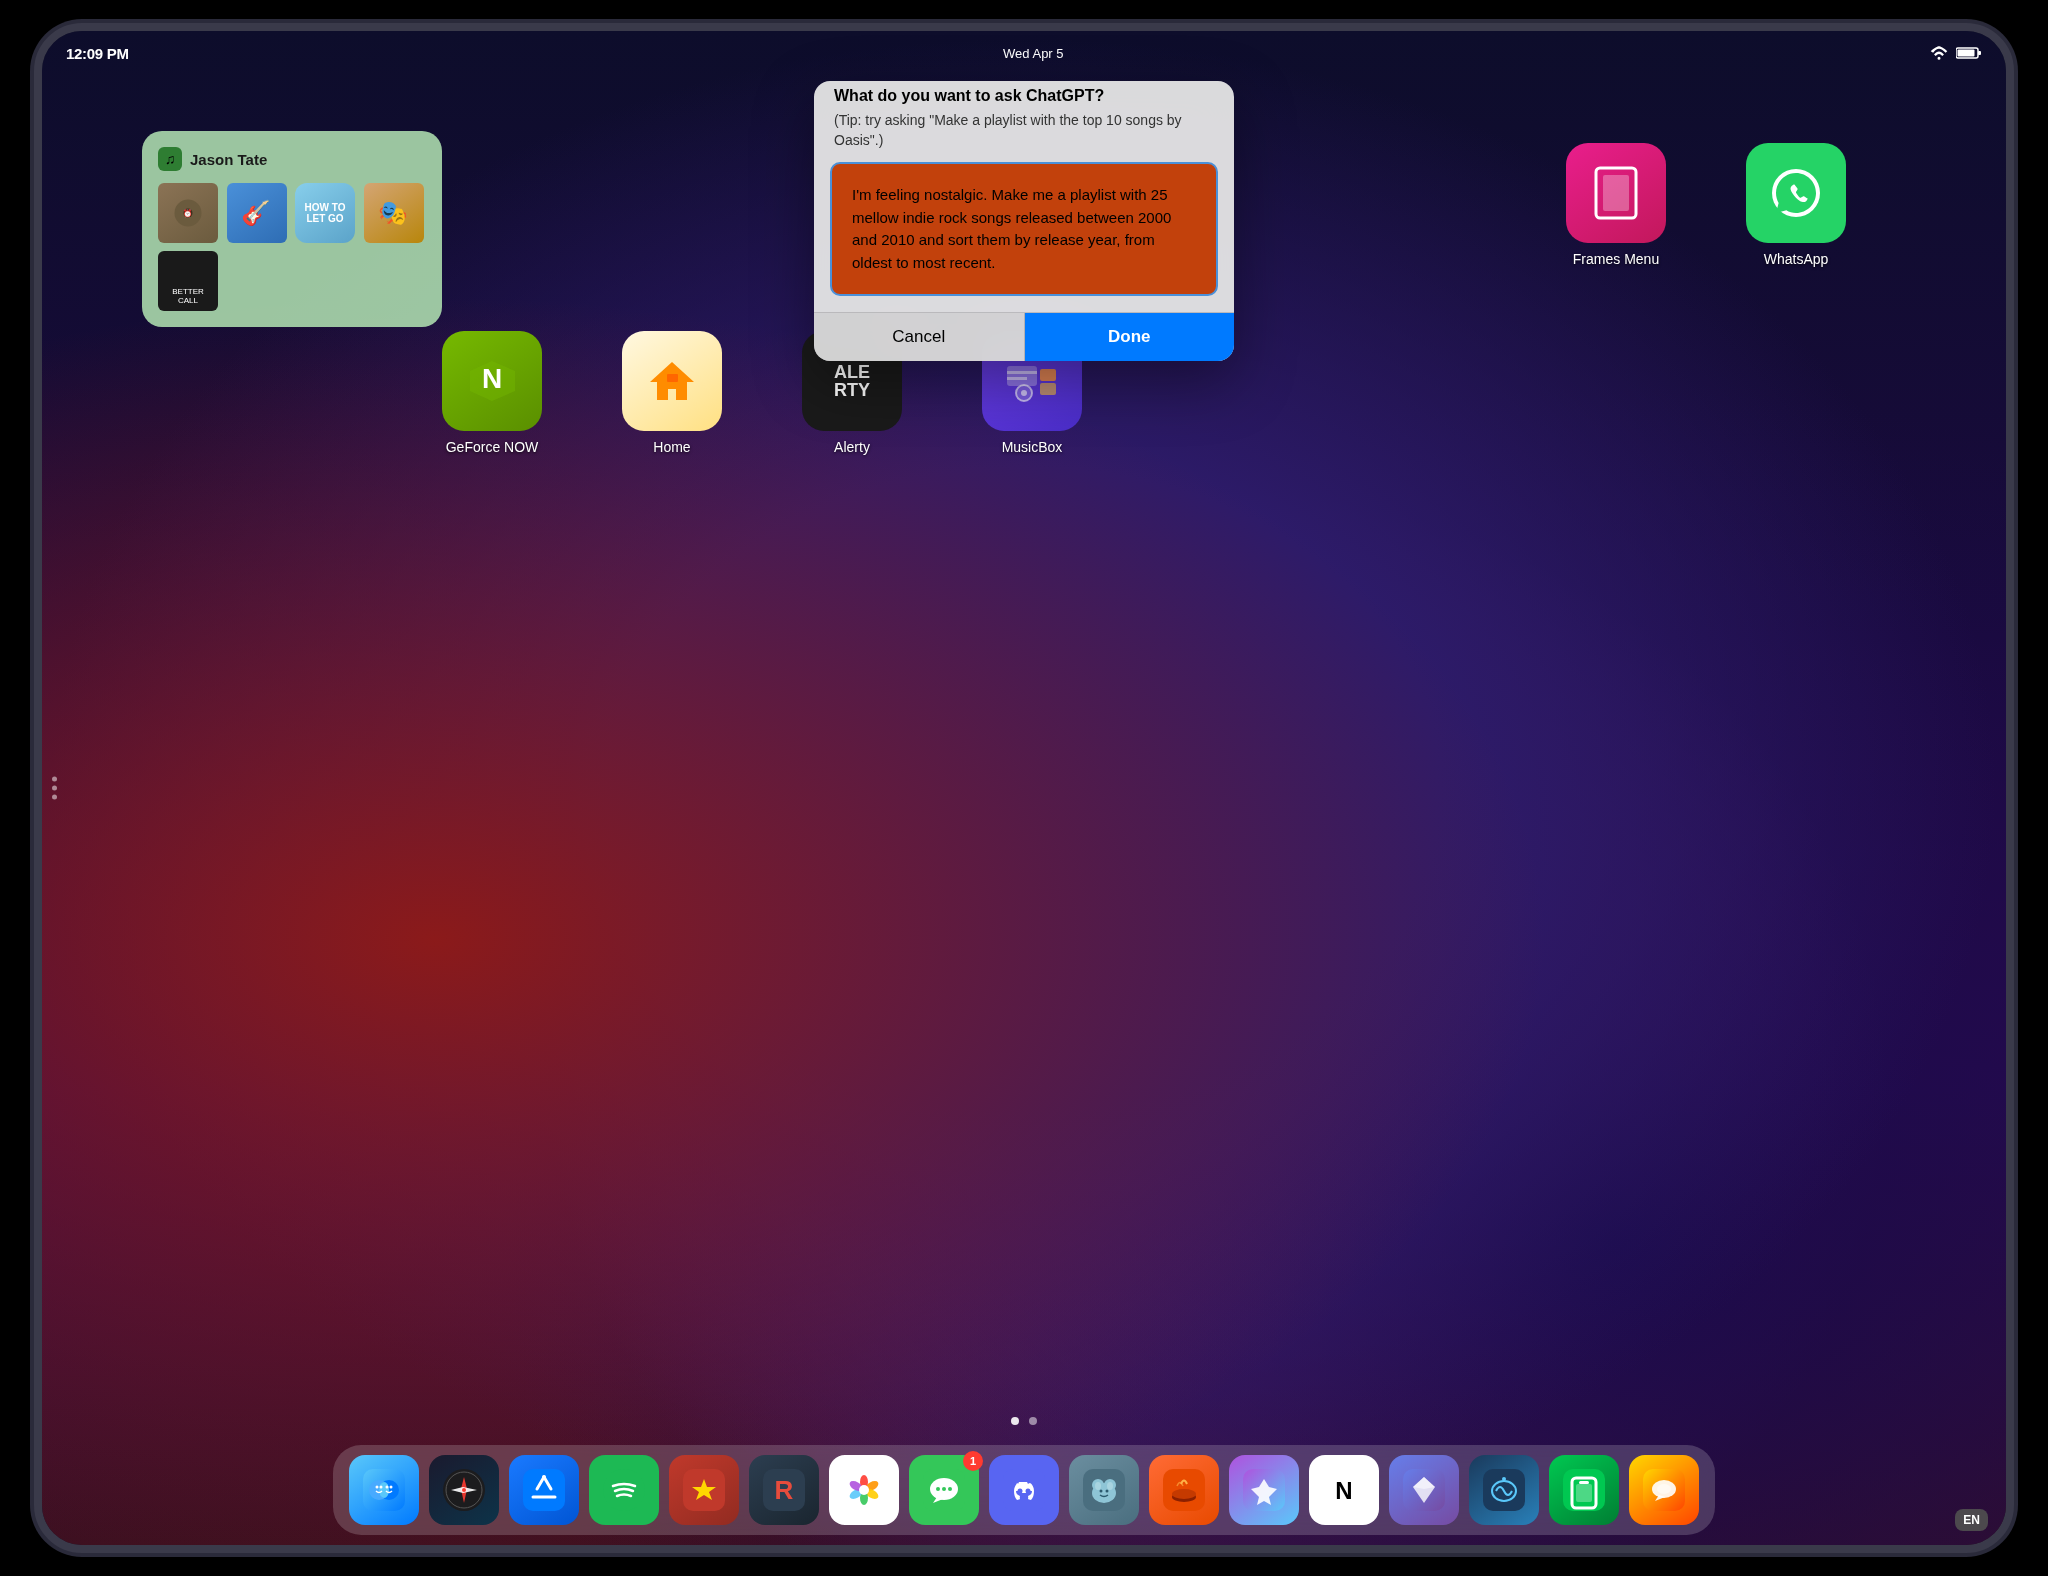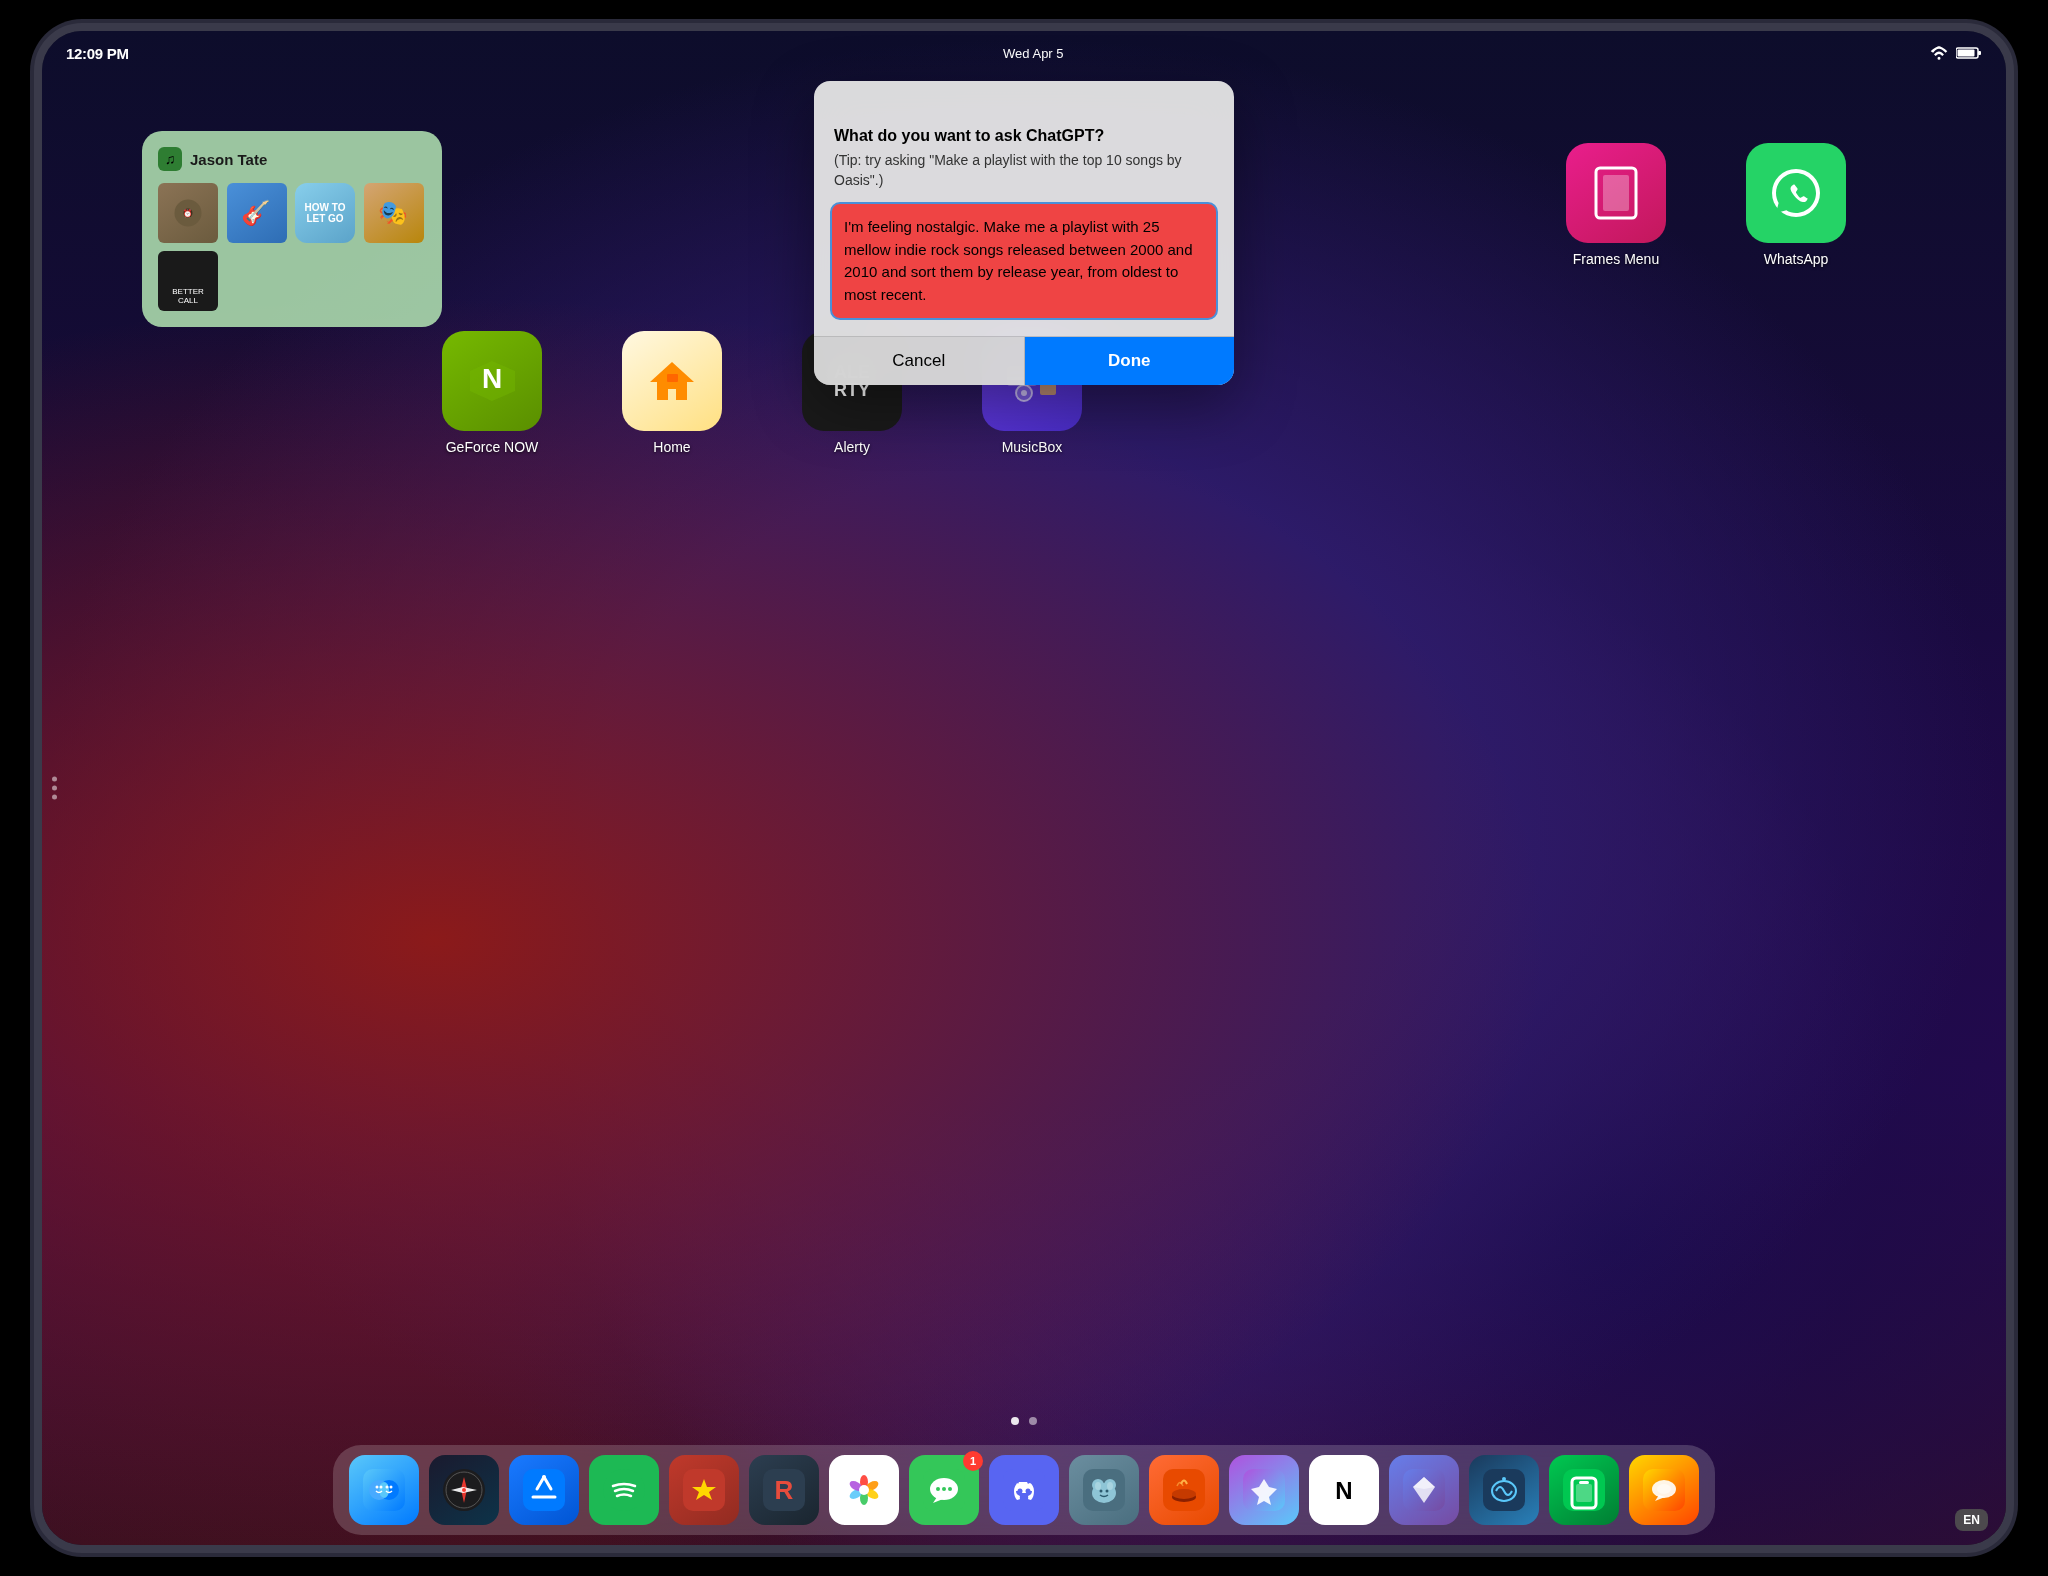--- a/index.html
+++ b/index.html
@@ -279,35 +279,34 @@
       color: #999;
       font-size: 14px;
       margin: 0 2px;
     }
 
     .dialog-title {
       padding: 6px 20px 4px;
       font-size: 16px;
       font-weight: 700;
       color: #000;
-      margin-top: 40px;
     }
 
     .dialog-tip {
       padding: 2px 20px 12px;
       font-size: 14px;
       color: #333;
       line-height: 1.4;
     }
 
     .dialog-input-area {
       margin: 0 16px 16px;
-      background: #ef4444;
+      background: #c2410c;
       border-radius: 10px;
-      padding: 12px;
+      padding: 20px;
       min-height: 80px;
       border: 2px solid #4A90D9;
     }
 
     .dialog-input-text {
       font-size: 15px;
       color: #000;
       line-height: 1.5;
     }
 

